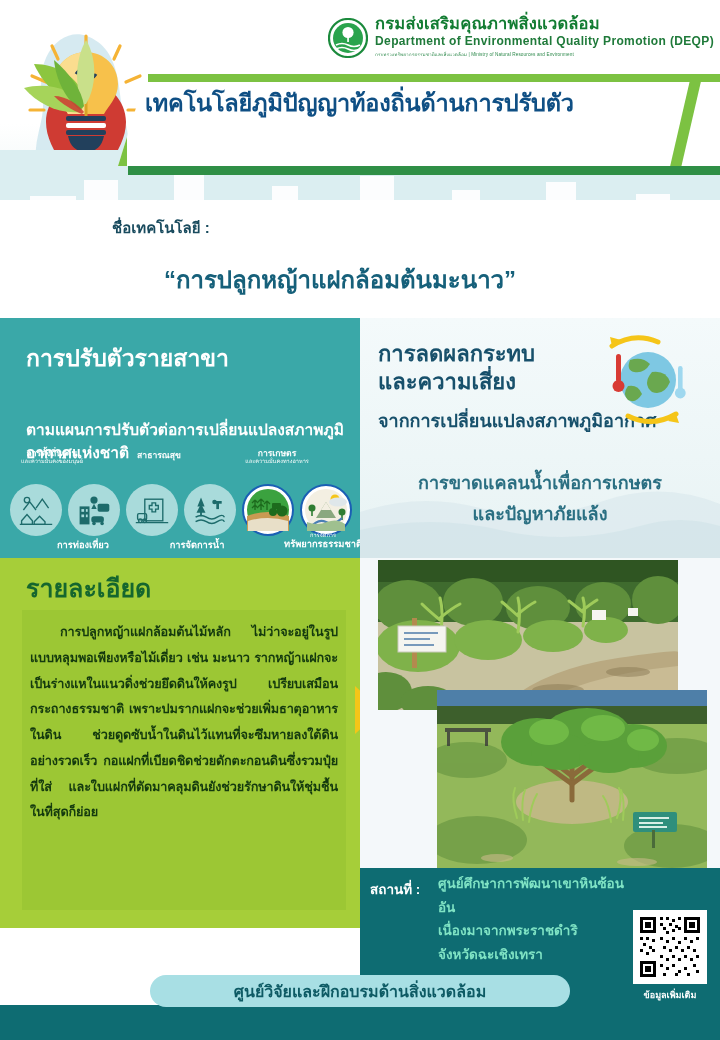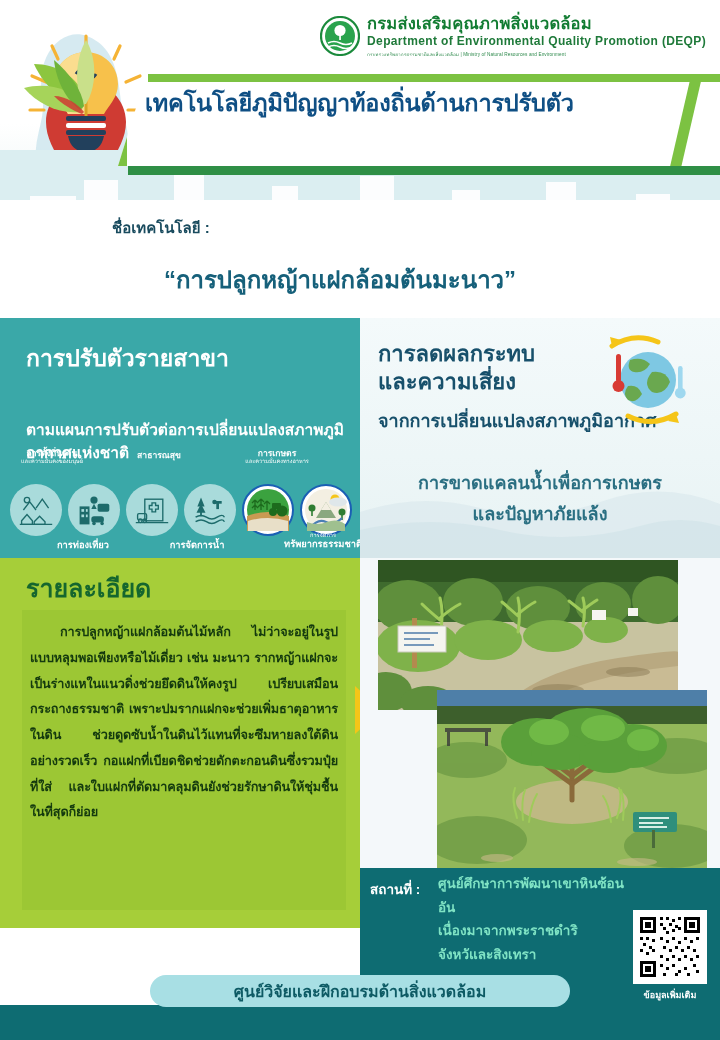--- a/index.html
+++ b/index.html
@@ -8,21 +8,21 @@
     font-family:"Liberation Sans","DejaVu Sans",sans-serif;
     background:#ffffff;
   }
 
   
   .header {
     position:absolute; left:0; top:0; width:720px; height:200px;
     background:linear-gradient(180deg,#ffffff 0%,#ffffff 62%,#eef6f7 100%);
     overflow:hidden;
   }
-  .logo-wrap { position:absolute; right:14px; top:14px; display:flex; align-items:center; gap:7px; }
+  .logo-wrap { position:absolute; right:6px; top:14px; display:flex; align-items:flex-end; gap:7px; }
   .logo-seal { width:40px; height:40px; flex:0 0 auto; }
   .logo-text { padding-top:1px; }
   .logo-th { font-size:16.5px; font-weight:bold; color:#127c32; line-height:1.05; letter-spacing:.2px; }
   .logo-en { font-size:12px; font-weight:bold; color:#1f7a3a; letter-spacing:.35px; margin-top:2px; }
   .logo-sub { font-size:4.7px; color:#2f8a4d; letter-spacing:.1px; margin-top:2.5px; }
 
   
   .emblem { position:absolute; left:8px; top:30px; width:160px; height:200px; }
 
   
@@ -505,21 +505,21 @@
       </g>
   </svg>
 </div>
 
 <div class="footer-left"></div>
 <div class="loc">
   <div class="loc-label">สถานที่ :</div>
   <div class="loc-val">
     <span>ศูนย์ศึกษาการพัฒนาเขาหินซ้อนอัน</span><br>
     <span>เนื่องมาจากพระราชดำริ</span><br>
-    <span>จังหวัและสิงเทรา</span>
+    <span>จังหวัดฉะเชิงเทรา</span>
   </div>
   <div class="qr-box">
     <svg viewBox="0 0 64 64" width="64" height="64" shape-rendering="crispEdges">
       <rect width="64" height="64" fill="#fff"></rect>
       <g fill="#000">
         <rect x="2" y="2" width="16" height="16"></rect>
           <rect x="5" y="5" width="10" height="10" fill="#fff"></rect>
           <rect x="7" y="7" width="6" height="6"></rect>
         <rect x="46" y="2" width="16" height="16"></rect>
           <rect x="49" y="5" width="10" height="10" fill="#fff"></rect>

